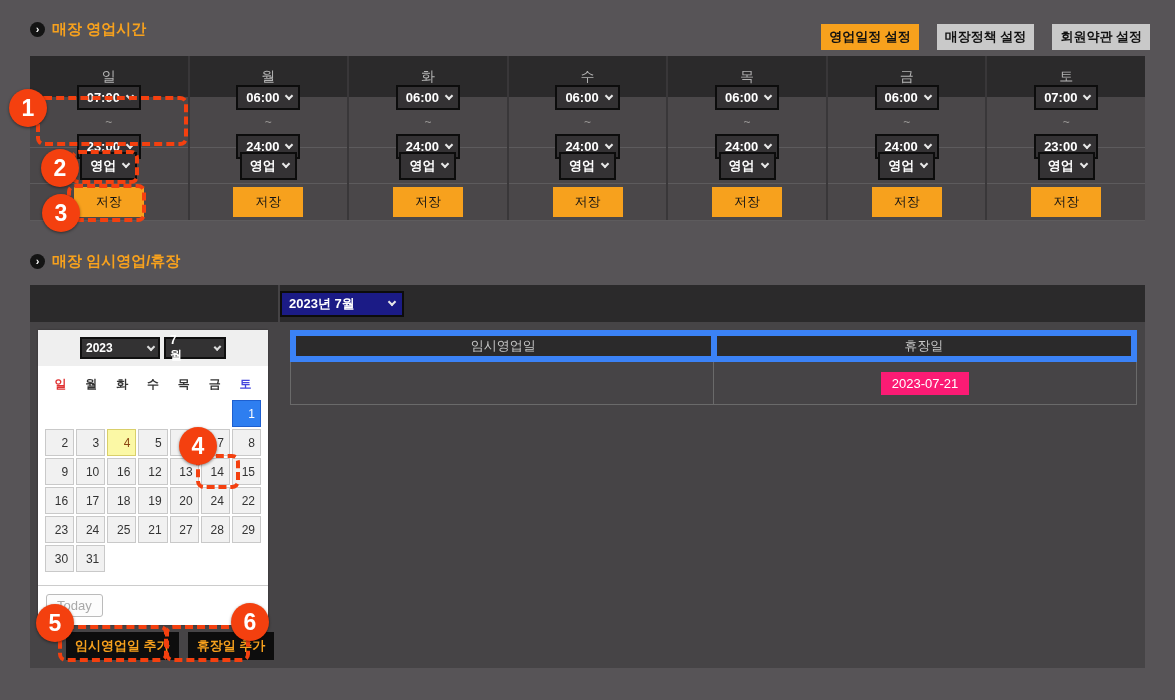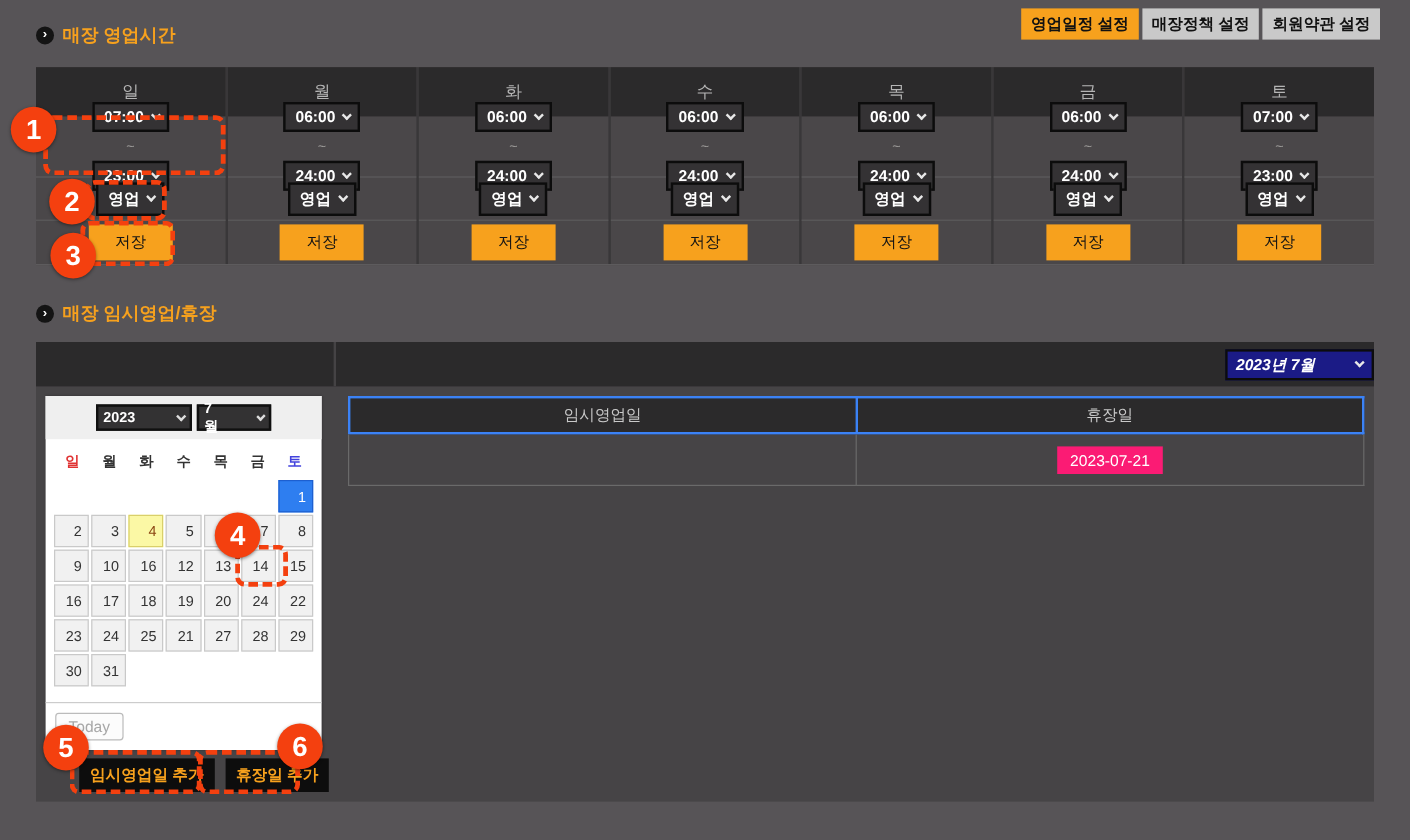--- a/index.html
+++ b/index.html
@@ -7,21 +7,21 @@
   #app { position:relative; width:1175px; height:700px; background:#575457; overflow:hidden; }
 
   
   .section-title { position:absolute; left:30px; display:flex; align-items:center; gap:7px;
                    color:#f7a11d; font-weight:bold; font-size:15px; }
   #title1 { top:20px; } #title2 { top:252px; }
   .title-icon { width:15px; height:15px; border-radius:50%; background:#141414; color:#fff;
                 font-size:11px; line-height:14px; text-align:center; font-weight:bold; }
 
   
-  .header-buttons { position:absolute; top:7px; right:25px; display:flex; gap:3px; }
+  .header-buttons { position:absolute; top:24px; right:25px; display:flex; gap:18px; }
   .hbtn { font-size:13px; font-weight:bold; padding:4px 8px; color:#111; cursor:pointer; }
   .hbtn.orange { background:#f7a11d; }
   .hbtn.gray { background:#c9c9c9; }
 
   
   .hours-table { position:absolute; left:30px; top:56px; width:1115px; display:flex;
                  background:#4a4749; border-bottom:1px solid #5d5b5d; }
   .hcol { flex:1; border-right:2px solid #393739; }
   .hcol:last-child { border-right:none; }
   .hday { height:41px; background:#2b2a2b; color:#b5b5b5; font-size:14px;
@@ -35,30 +35,30 @@
   .chev { width:6px; height:6px; border-right:2px solid #e8e8e8; border-bottom:2px solid #e8e8e8;
           transform:rotate(45deg); margin-top:-3px; }
   .tilde { color:#9a9896; font-size:12px; }
   .savebtn { background:#f7a11d; border:none; color:#141414; font-size:13px; font-weight:normal;
              padding:6px 22px; cursor:pointer; }
 
   
   .temp-panel { position:absolute; left:30px; top:285px; width:1115px; height:383px; background:#464446; }
   .panel-top { height:37px; background:#2b2a2b; display:flex; }
   .panel-top-left { width:250px; border-right:2px solid #454345; }
-  .panel-top-right { flex:1; display:flex; align-items:center; justify-content:flex-end;font-style:italic; }
+  .panel-top-right { flex:1; display:flex; align-items:center; justify-content:flex-start; }
   .month-sel { width:124px; background:#1b1b86; border:2px solid #0c0c0c; color:#fff; font-weight:bold;
                font-size:13px; padding:2px 7px; display:flex; align-items:center;
                justify-content:space-between; cursor:pointer; }
   .month-sel .chev { margin-top:-4px; }
 
   
   .sched-table { position:absolute; left:260px; top:45px; width:847px; }
   .sched-header { display:flex; height:32px; }
-  .sched-hcell { flex:1; background:#2b2a2b; border:2px solid #3b82f6; color:#c9c9c9; font-size:13px;
+  .sched-hcell { flex:1; background:#2b2a2b; border:6px solid #3b82f6; color:#c9c9c9; font-size:13px;
                  display:flex; align-items:center; justify-content:center; }
   .sched-hcell + .sched-hcell { border-left:none; }
   .sched-row { display:flex; height:43px; }
   .sched-cell { flex:1; border:1px solid #6a6a6a; border-top:none; display:flex; align-items:center;
                 justify-content:center; gap:6px; }
   .sched-cell + .sched-cell { border-left:none; }
   .badge { background:#fb1b74; color:#fff; font-size:13px; padding:4px 11px; }
 
   
   .calendar { position:absolute; left:8px; top:45px; width:230px; background:#fff; color:#333;

